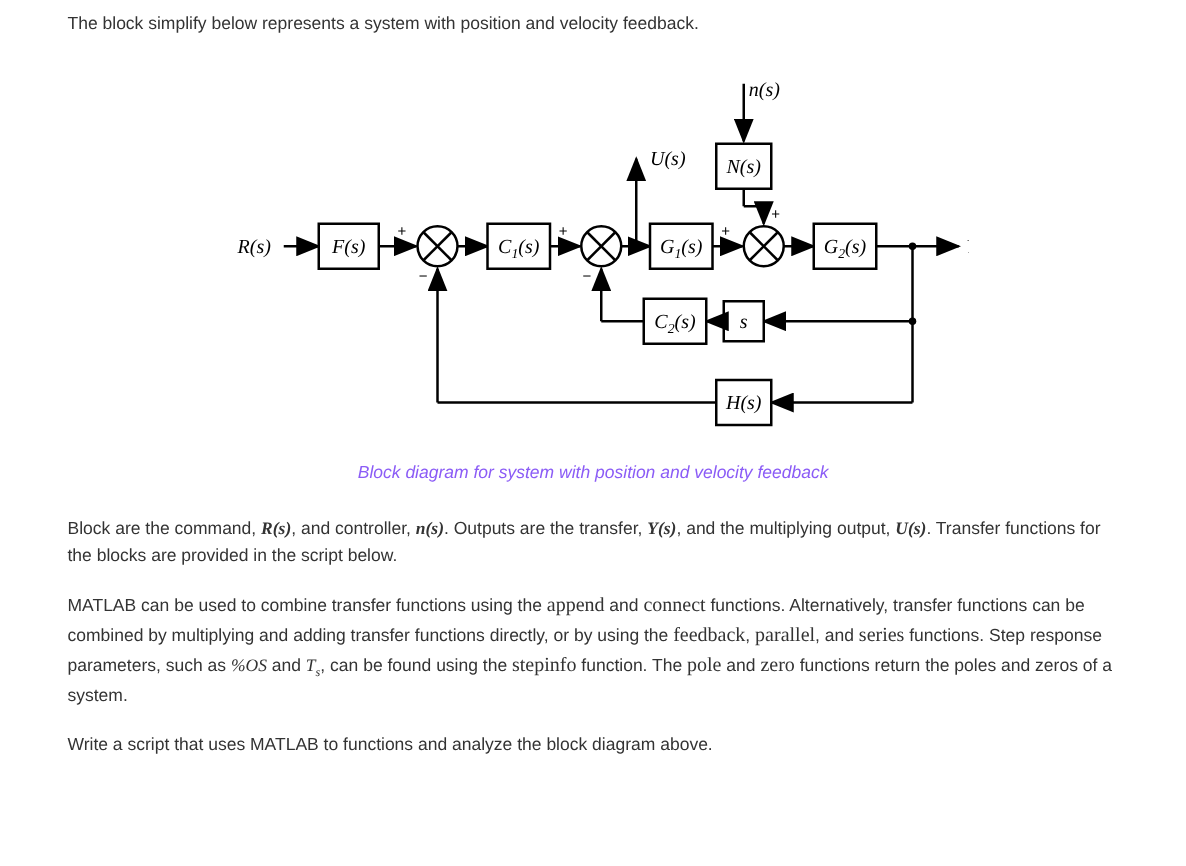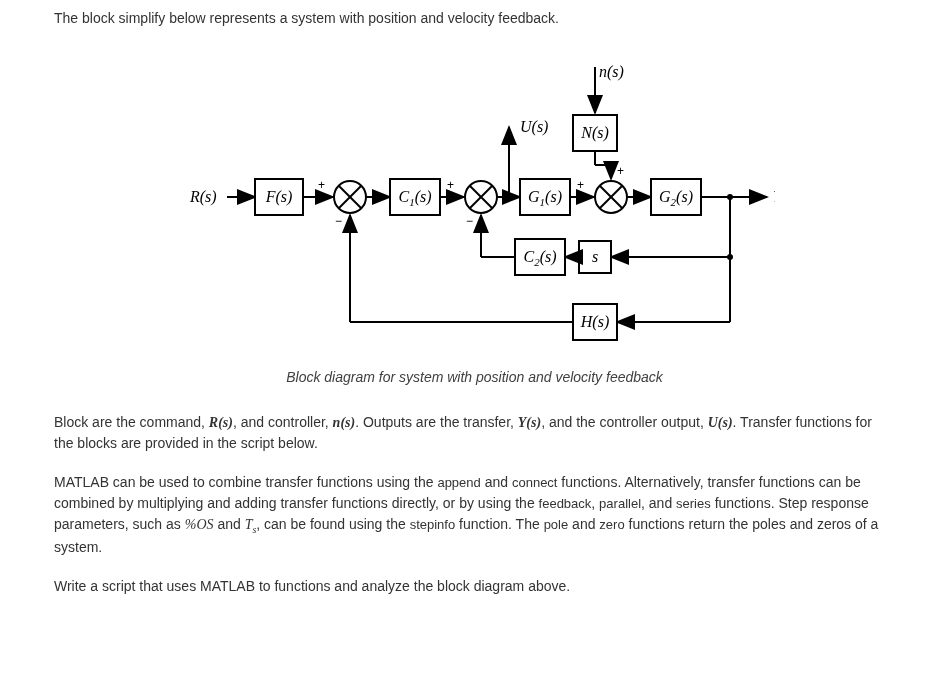--- a/index.html
+++ b/index.html
@@ -11,28 +11,28 @@
     width: 949px;
     box-sizing: border-box;
     line-height: 1.5;
   }
   .para { margin: 0 0 18px 0; }
   .figure-wrap { margin: 14px 0 24px 0; }
   .caption {
     text-align: center;
     font-style: italic;
     margin-top: 20px;
-    color: #404040;
+    color: #8b5cf6;
   }
   .math { font-family: "Times New Roman", Times, serif; font-style: italic; }
   .mathb { font-family: "Times New Roman", Times, serif; font-style: italic; font-weight: bold; }
   code.inline {
-    font-family: Liberation Sans, sans-serif;
+    font-family: Liberation Serif, serif;
     font-style: normal;
-    font-size: 13px;
+    font-size: 16px;
   }
   svg { display: block; margin: 0 auto; }
   .blk { fill: #fff; stroke: #000; stroke-width: 2; }
   .sum { fill: #fff; stroke: #000; stroke-width: 2; }
   .ln  { stroke: #000; stroke-width: 2; fill: none; }
   .lbli { font-family: "Times New Roman", Times, serif; font-size: 16px; font-style: italic; }
   .sign { font-family: Arial, sans-serif; font-size: 12px; }
   .dot { fill: #000; }
   sub { font-size: 0.7em; font-style: italic; font-family: "Times New Roman", Times, serif; }
 </style>
@@ -136,20 +136,20 @@
   </text>
   <line class="ln" x1="340" y1="210" x2="306" y2="210"></line>
   <line class="ln" x1="306" y1="210" x2="306" y2="168" marker-end="url(#ah)"></line>
   <text x="291" y="178" class="sign">−</text>
 
 </svg>
 <div class="caption">Block diagram for system with position and velocity feedback</div>
 </div>
 
 <p class="para">
-  <span>Block are the command, </span><span class="mathb">R(s)</span><span>, and controller, </span><span class="mathb">n(s)</span><span>. Outputs are the transfer, </span><span class="mathb">Y(s)</span><span>, and the controller output, </span><span class="mathb">U(s)</span><span>. Transfer functions for the blocks are provided in the script below.</span>
+  <span>Block are the command, </span><span class="mathb">R(s)</span><span>, and controller, </span><span class="mathb">n(s)</span><span>. Outputs are the transfer, </span><span class="mathb">Y(s)</span><span>, and the multiplying output, </span><span class="mathb">U(s)</span><span>. Transfer functions for the blocks are provided in the script below.</span>
 </p>
 
 <p class="para">
   <span>MATLAB can be used to combine transfer functions using the </span><code class="inline">append</code><span> and </span><code class="inline">connect</code><span> functions. Alternatively, transfer functions can be combined by multiplying and adding transfer functions directly, or by using the </span><code class="inline">feedback</code><span>, </span><code class="inline">parallel</code><span>, and </span><code class="inline">series</code><span> functions. Step response parameters, such as </span><span class="math">%OS</span><span> and </span><span class="math"><span>T</span><sub>s</sub></span><span>, can be found using the </span><code class="inline">stepinfo</code><span> function. The </span><code class="inline">pole</code><span> and </span><code class="inline">zero</code><span> functions return the poles and zeros of a system.</span>
 </p>
 
 <p class="para">Write a script that uses MATLAB to functions and analyze the block diagram above.</p>
 
 </body></html>

